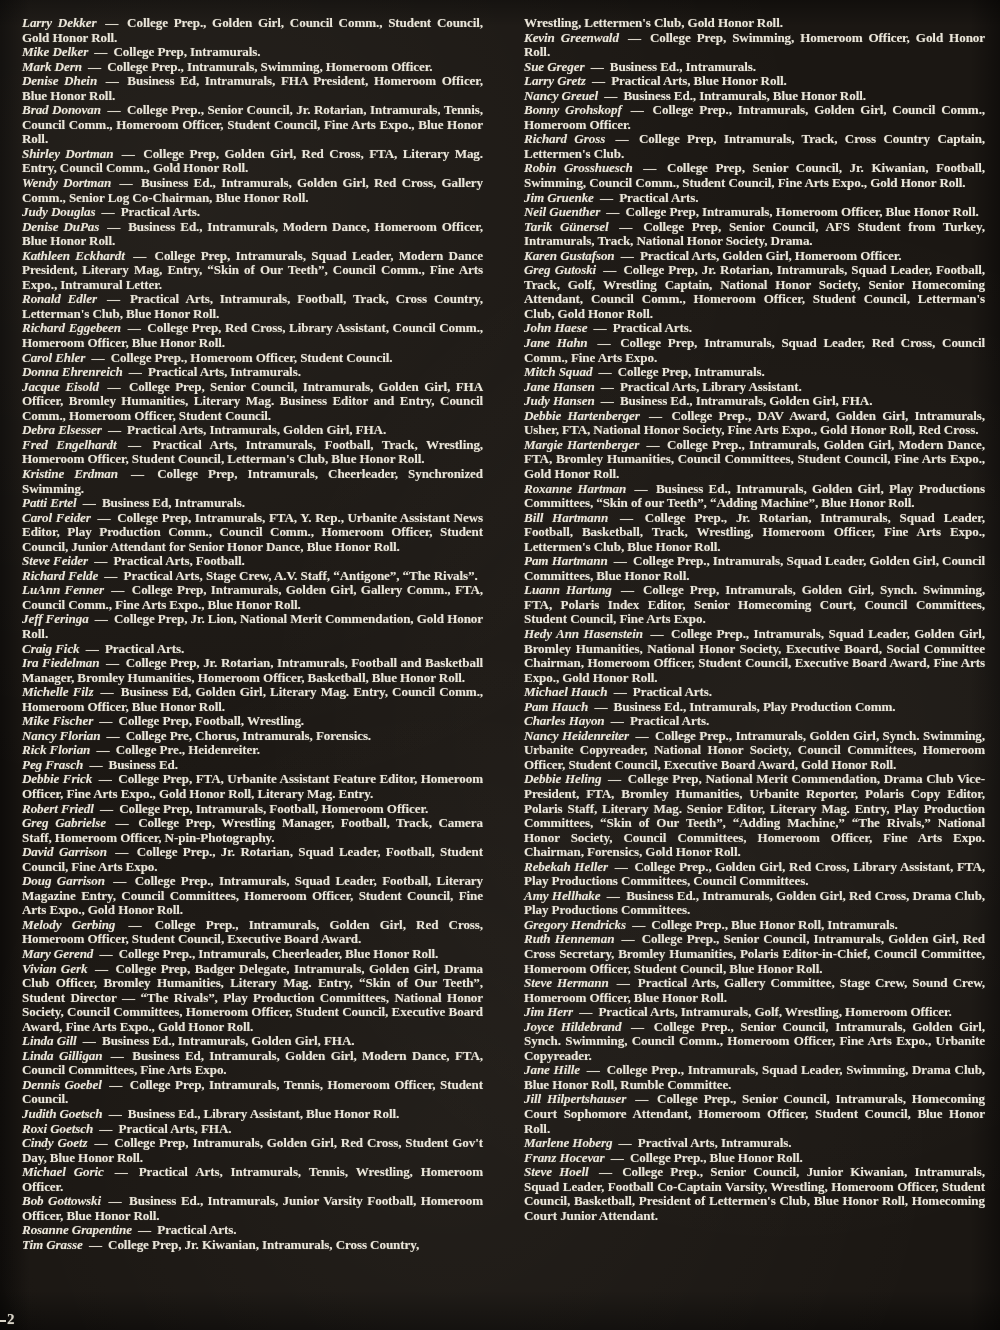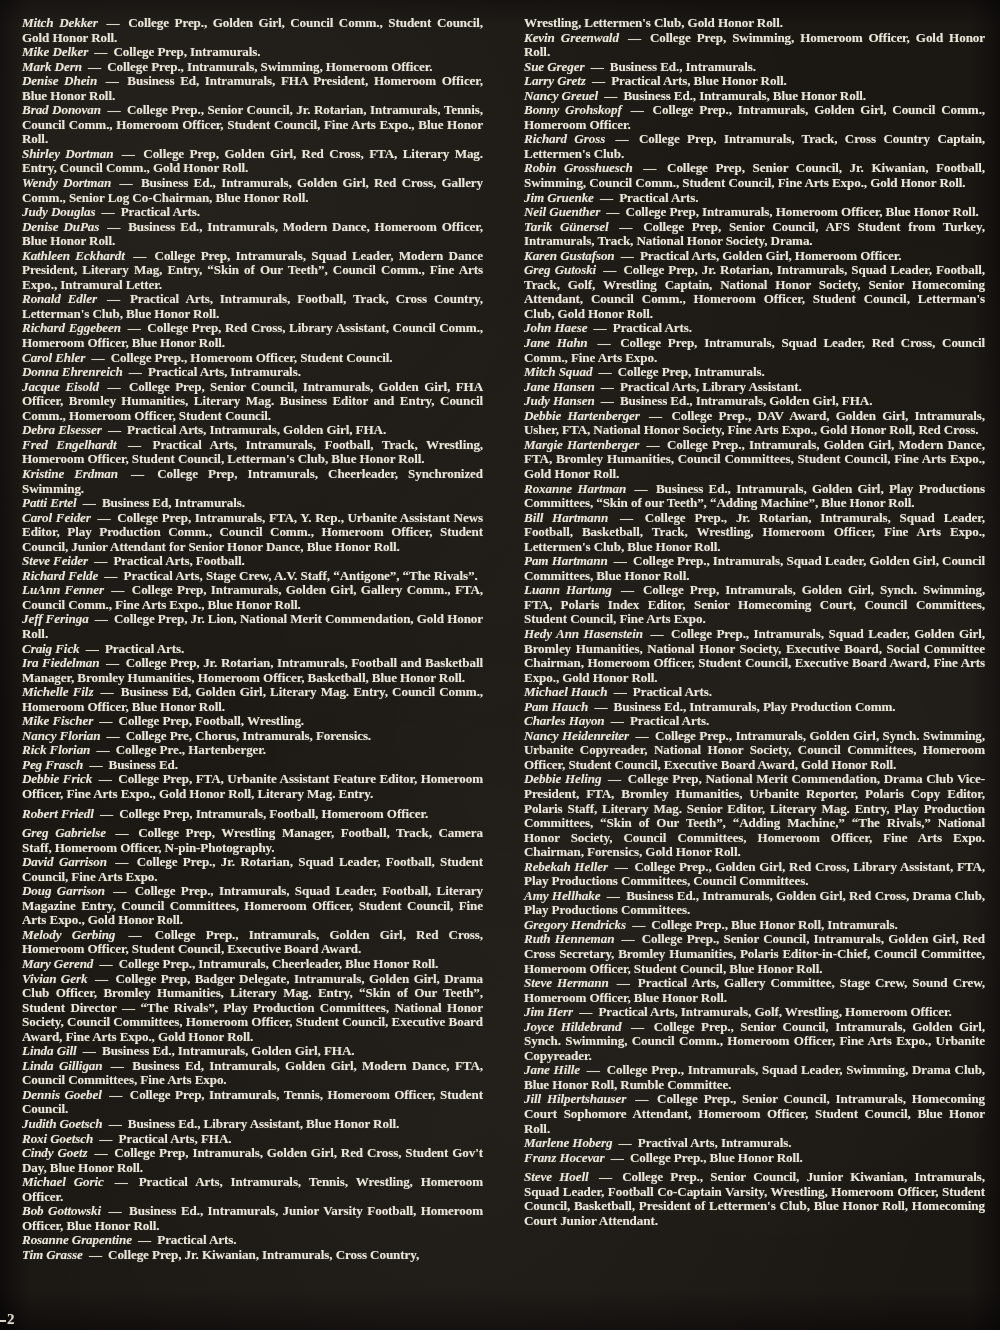--- a/index.html
+++ b/index.html
@@ -30,21 +30,21 @@
   }
   p.entry {
     margin: 0;
     font-size: 13.1px;
     line-height: 14.55px;
     font-weight: bold;
     text-align: justify;
     letter-spacing: -0.1px;
     text-shadow: 0 0 1px rgba(255,253,245,0.35);
   }
-  p.entry.gap-before { margin-top: 5px; }
+  p.entry.gap-before { }
   p.entry .name { font-style: italic; }
   p.entry .dash { padding: 0 3px; }
   .page-number {
     position: absolute;
     left: 0px;
     bottom: 2px;
     font-size: 15px;
     font-weight: bold;
     color: #d8d3c6;
     text-shadow: 0 0 1px rgba(255,253,245,0.4);
@@ -56,21 +56,21 @@
     background: #d8d3c6;
     vertical-align: middle;
     margin-right: 1px;
   }
 </style>
 </head>
 <body>
 
 <div class="page">
   <div class="col">
-      <p class="entry"><span class="name">Mitch Dekker</span><span class="dash"> — </span><span class="acts">College Prep., Golden Girl, Council Comm., Student Council, Gold Honor Roll.</span></p>
+      <p class="entry"><span class="name">Larry Dekker</span><span class="dash"> — </span><span class="acts">College Prep., Golden Girl, Council Comm., Student Council, Gold Honor Roll.</span></p>
       <p class="entry"><span class="name">Mike Delker</span><span class="dash"> — </span><span class="acts">College Prep, Intramurals.</span></p>
       <p class="entry"><span class="name">Mark Dern</span><span class="dash"> — </span><span class="acts">College Prep., Intramurals, Swimming, Homeroom Officer.</span></p>
       <p class="entry"><span class="name">Denise Dhein</span><span class="dash"> — </span><span class="acts">Business Ed, Intramurals, FHA President, Homeroom Officer, Blue Honor Roll.</span></p>
       <p class="entry"><span class="name">Brad Donovan</span><span class="dash"> — </span><span class="acts">College Prep., Senior Council, Jr. Rotarian, Intramurals, Tennis, Council Comm., Homeroom Officer, Student Council, Fine Arts Expo., Blue Honor Roll.</span></p>
       <p class="entry"><span class="name">Shirley Dortman</span><span class="dash"> — </span><span class="acts">College Prep, Golden Girl, Red Cross, FTA, Literary Mag. Entry, Council Comm., Gold Honor Roll.</span></p>
       <p class="entry"><span class="name">Wendy Dortman</span><span class="dash"> — </span><span class="acts">Business Ed., Intramurals, Golden Girl, Red Cross, Gallery Comm., Senior Log Co-Chairman, Blue Honor Roll.</span></p>
       <p class="entry"><span class="name">Judy Douglas</span><span class="dash"> — </span><span class="acts">Practical Arts.</span></p>
       <p class="entry"><span class="name">Denise DuPas</span><span class="dash"> — </span><span class="acts">Business Ed., Intramurals, Modern Dance, Homeroom Officer, Blue Honor Roll.</span></p>
       <p class="entry"><span class="name">Kathleen Eckhardt</span><span class="dash"> — </span><span class="acts">College Prep, Intramurals, Squad Leader, Modern Dance President, Literary Mag, Entry, “Skin of Our Teeth”, Council Comm., Fine Arts Expo., Intramural Letter.</span></p>
       <p class="entry"><span class="name">Ronald Edler</span><span class="dash"> — </span><span class="acts">Practical Arts, Intramurals, Football, Track, Cross Country, Letterman's Club, Blue Honor Roll.</span></p>
@@ -85,21 +85,21 @@
       <p class="entry"><span class="name">Carol Feider</span><span class="dash"> — </span><span class="acts">College Prep, Intramurals, FTA, Y. Rep., Urbanite Assistant News Editor, Play Production Comm., Council Comm., Homeroom Officer, Student Council, Junior Attendant for Senior Honor Dance, Blue Honor Roll.</span></p>
       <p class="entry"><span class="name">Steve Feider</span><span class="dash"> — </span><span class="acts">Practical Arts, Football.</span></p>
       <p class="entry"><span class="name">Richard Felde</span><span class="dash"> — </span><span class="acts">Practical Arts, Stage Crew, A.V. Staff, “Antigone”, “The Rivals”.</span></p>
       <p class="entry"><span class="name">LuAnn Fenner</span><span class="dash"> — </span><span class="acts">College Prep, Intramurals, Golden Girl, Gallery Comm., FTA, Council Comm., Fine Arts Expo., Blue Honor Roll.</span></p>
       <p class="entry"><span class="name">Jeff Feringa</span><span class="dash"> — </span><span class="acts">College Prep, Jr. Lion, National Merit Commendation, Gold Honor Roll.</span></p>
       <p class="entry"><span class="name">Craig Fick</span><span class="dash"> — </span><span class="acts">Practical Arts.</span></p>
       <p class="entry"><span class="name">Ira Fiedelman</span><span class="dash"> — </span><span class="acts">College Prep, Jr. Rotarian, Intramurals, Football and Basketball Manager, Bromley Humanities, Homeroom Officer, Basketball, Blue Honor Roll.</span></p>
       <p class="entry"><span class="name">Michelle Filz</span><span class="dash"> — </span><span class="acts">Business Ed, Golden Girl, Literary Mag. Entry, Council Comm., Homeroom Officer, Blue Honor Roll.</span></p>
       <p class="entry"><span class="name">Mike Fischer</span><span class="dash"> — </span><span class="acts">College Prep, Football, Wrestling.</span></p>
       <p class="entry"><span class="name">Nancy Florian</span><span class="dash"> — </span><span class="acts">College Pre, Chorus, Intramurals, Forensics.</span></p>
-      <p class="entry"><span class="name">Rick Florian</span><span class="dash"> — </span><span class="acts">College Pre., Hartenberger.</span></p>
+      <p class="entry"><span class="name">Rick Florian</span><span class="dash"> — </span><span class="acts">College Pre., Heidenreiter.</span></p>
       <p class="entry"><span class="name">Peg Frasch</span><span class="dash"> — </span><span class="acts">Business Ed.</span></p>
       <p class="entry"><span class="name">Debbie Frick</span><span class="dash"> — </span><span class="acts">College Prep, FTA, Urbanite Assistant Feature Editor, Homeroom Officer, Fine Arts Expo., Gold Honor Roll, Literary Mag. Entry.</span></p>
       <p class="entry gap-before"><span class="name">Robert Friedl</span><span class="dash"> — </span><span class="acts">College Prep, Intramurals, Football, Homeroom Officer.</span></p>
       <p class="entry gap-before"><span class="name">Greg Gabrielse</span><span class="dash"> — </span><span class="acts">College Prep, Wrestling Manager, Football, Track, Camera Staff, Homeroom Officer, N-pin-Photography.</span></p>
       <p class="entry"><span class="name">David Garrison</span><span class="dash"> — </span><span class="acts">College Prep., Jr. Rotarian, Squad Leader, Football, Student Council, Fine Arts Expo.</span></p>
       <p class="entry"><span class="name">Doug Garrison</span><span class="dash"> — </span><span class="acts">College Prep., Intramurals, Squad Leader, Football, Literary Magazine Entry, Council Committees, Homeroom Officer, Student Council, Fine Arts Expo., Gold Honor Roll.</span></p>
       <p class="entry"><span class="name">Melody Gerbing</span><span class="dash"> — </span><span class="acts">College Prep., Intramurals, Golden Girl, Red Cross, Homeroom Officer, Student Council, Executive Board Award.</span></p>
       <p class="entry"><span class="name">Mary Gerend</span><span class="dash"> — </span><span class="acts">College Prep., Intramurals, Cheerleader, Blue Honor Roll.</span></p>
       <p class="entry"><span class="name">Vivian Gerk</span><span class="dash"> — </span><span class="acts">College Prep, Badger Delegate, Intramurals, Golden Girl, Drama Club Officer, Bromley Humanities, Literary Mag. Entry, “Skin of Our Teeth”, Student Director — “The Rivals”, Play Production Committees, National Honor Society, Council Committees, Homeroom Officer, Student Council, Executive Board Award, Fine Arts Expo., Gold Honor Roll.</span></p>
       <p class="entry"><span class="name">Linda Gill</span><span class="dash"> — </span><span class="acts">Business Ed., Intramurals, Golden Girl, FHA.</span></p>

